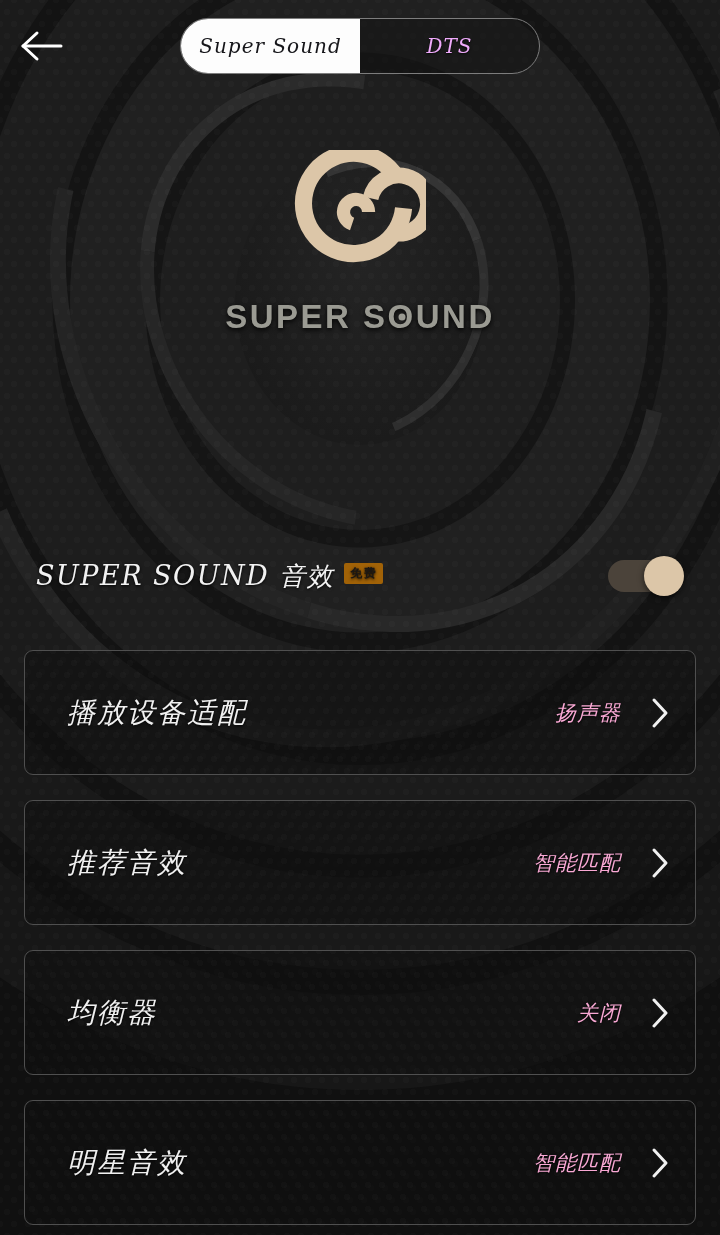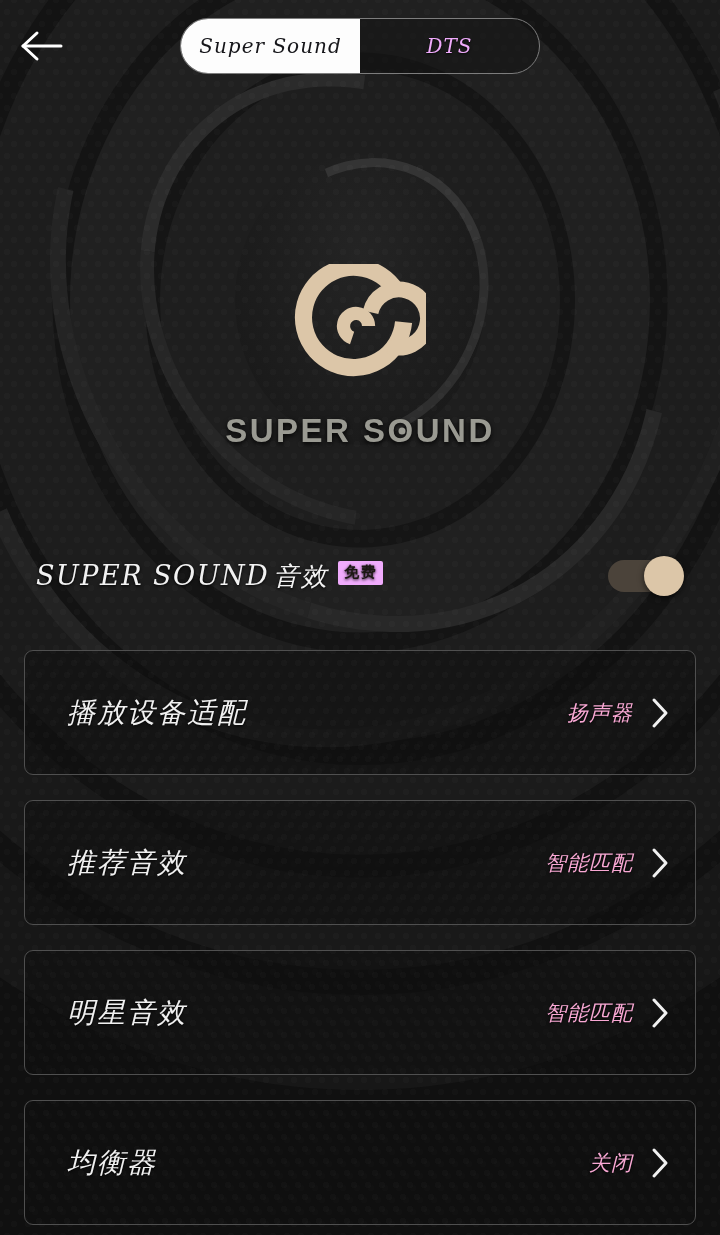--- a/index.html
+++ b/index.html
@@ -110,21 +110,21 @@
     color:#16161a;
     text-shadow:none;
   }
 
   
   .hero {
     position:absolute; left:0; top:150px;
     width:720px; height:300px;
     z-index:10;
     display:flex; flex-direction:column;
-    align-items:center; justify-content:flex-end;
+    align-items:center; justify-content:flex-start;
   }
   .logo-mark { width:132px; height:132px; display:block; }
   .logo-word {
     margin-top:16px;
     font-family:"Liberation Sans", sans-serif;
     font-weight:700;
     font-size:33px;
     letter-spacing:2.5px;
     color:#9a9a92;
     display:flex; align-items:center;
@@ -158,30 +158,30 @@
     font-size:27px;
     color:#f2f2f2;
     letter-spacing:1.5px;
     text-shadow:0 1px 3px rgba(0,0,0,.9);
     white-space:nowrap;
   }
   .master-title .cjk {
     font-family:"DejaVu Sans", sans-serif;
     font-style:italic;
     font-size:26px;
-    margin-left:4px;
+    margin-left:10px;
   }
   .free-badge {
     margin-left:10px;
     display:inline-block;
-    background:#f0abfc;
+    background:#a16207;
     color:#1b1713;
     font-family:"DejaVu Sans", sans-serif;
     font-style:normal;
-    font-size:15px;
+    font-size:12px;
     font-weight:700;
     line-height:1;
     padding:4px 6px 5px;
     border-radius:2px;
     vertical-align:middle;
     position:relative; top:-4px;
   }
   .switch {
     margin-left:auto;
     position:relative;
@@ -214,20 +214,21 @@
     height:125px;
     margin-bottom:25px;
     border:1px solid #4f4f4f;
     border-radius:9px;
     background:rgba(14,14,14,.55);
     display:flex;
     align-items:center;
     padding:0 22px 0 42px;
     cursor:pointer;
     overflow:hidden;
+    gap:12px;
   }
   .card .hc {
     position:absolute; inset:0;
     pointer-events:none;
     opacity:.5;
     background-image:
       radial-gradient(circle at 50% 50%, rgba(255,255,255,.04) 0 3.2px, transparent 3.6px),
       radial-gradient(circle at 50% 50%, rgba(255,255,255,.04) 0 3.2px, transparent 3.6px);
     background-size:14px 24px, 14px 24px;
     background-position:0 0, 7px 12px;
@@ -361,35 +362,35 @@
       <span class="card-value">智能匹配</span>
       <span class="chevron">
         <svg width="20" height="32" viewBox="0 0 20 32" aria-hidden="true">
           <path d="M4 3 L16 16 L4 29" stroke="#f0f0f0" stroke-width="3" fill="none" stroke-linecap="round" stroke-linejoin="round"></path>
         </svg>
       </span>
     </div>
 
     <div class="card">
       <div class="hc"></div>
+      <span class="card-label">均衡器</span>
+      <span class="card-value">关闭</span>
+      <span class="chevron">
+        <svg width="20" height="32" viewBox="0 0 20 32" aria-hidden="true">
+          <path d="M4 3 L16 16 L4 29" stroke="#f0f0f0" stroke-width="3" fill="none" stroke-linecap="round" stroke-linejoin="round"></path>
+        </svg>
+      </span>
+    </div>
+
+    <div class="card">
+      <div class="hc"></div>
       <span class="card-label">明星音效</span>
       <span class="card-value">智能匹配</span>
       <span class="chevron">
         <svg width="20" height="32" viewBox="0 0 20 32" aria-hidden="true">
           <path d="M4 3 L16 16 L4 29" stroke="#f0f0f0" stroke-width="3" fill="none" stroke-linecap="round" stroke-linejoin="round"></path>
         </svg>
       </span>
     </div>
 
-    <div class="card">
-      <div class="hc"></div>
-      <span class="card-label">均衡器</span>
-      <span class="card-value">关闭</span>
-      <span class="chevron">
-        <svg width="20" height="32" viewBox="0 0 20 32" aria-hidden="true">
-          <path d="M4 3 L16 16 L4 29" stroke="#f0f0f0" stroke-width="3" fill="none" stroke-linecap="round" stroke-linejoin="round"></path>
-        </svg>
-      </span>
-    </div>
-
   </div>
 
 </div>
 
 </body></html>

